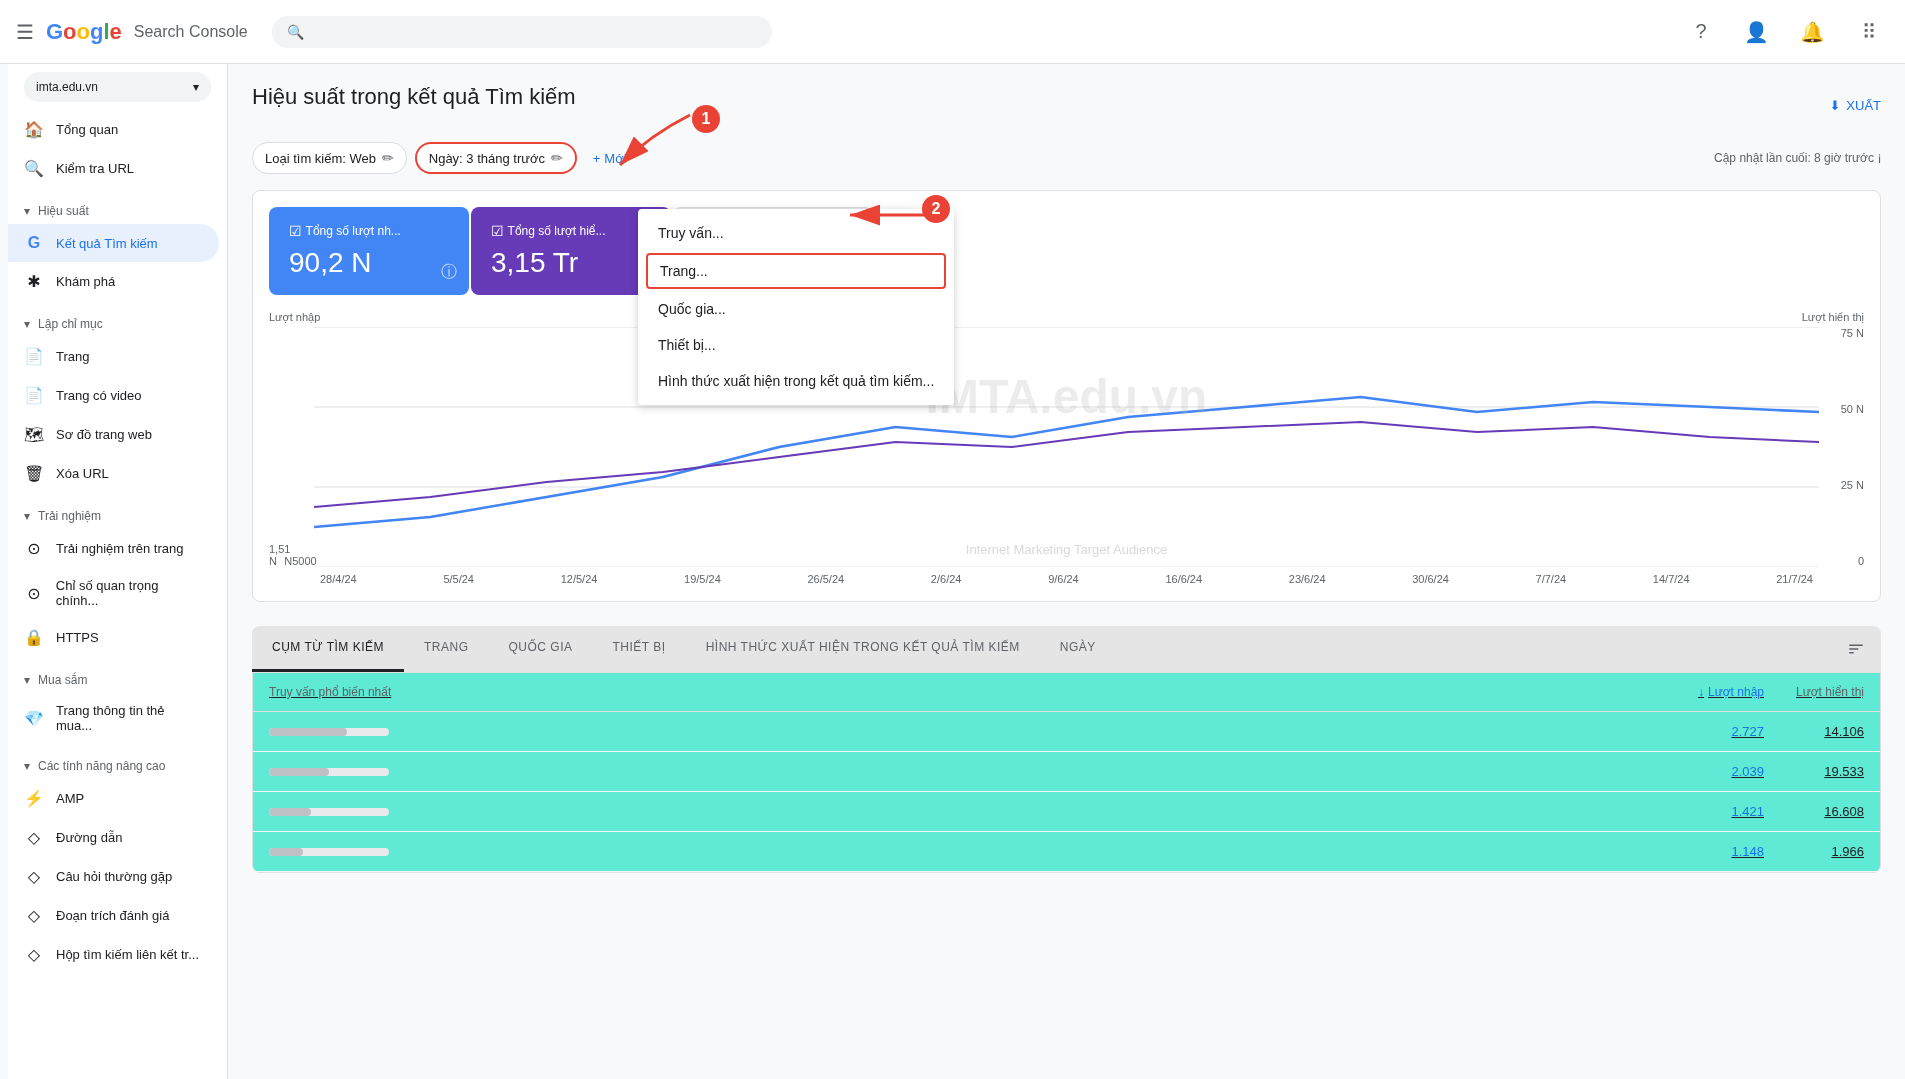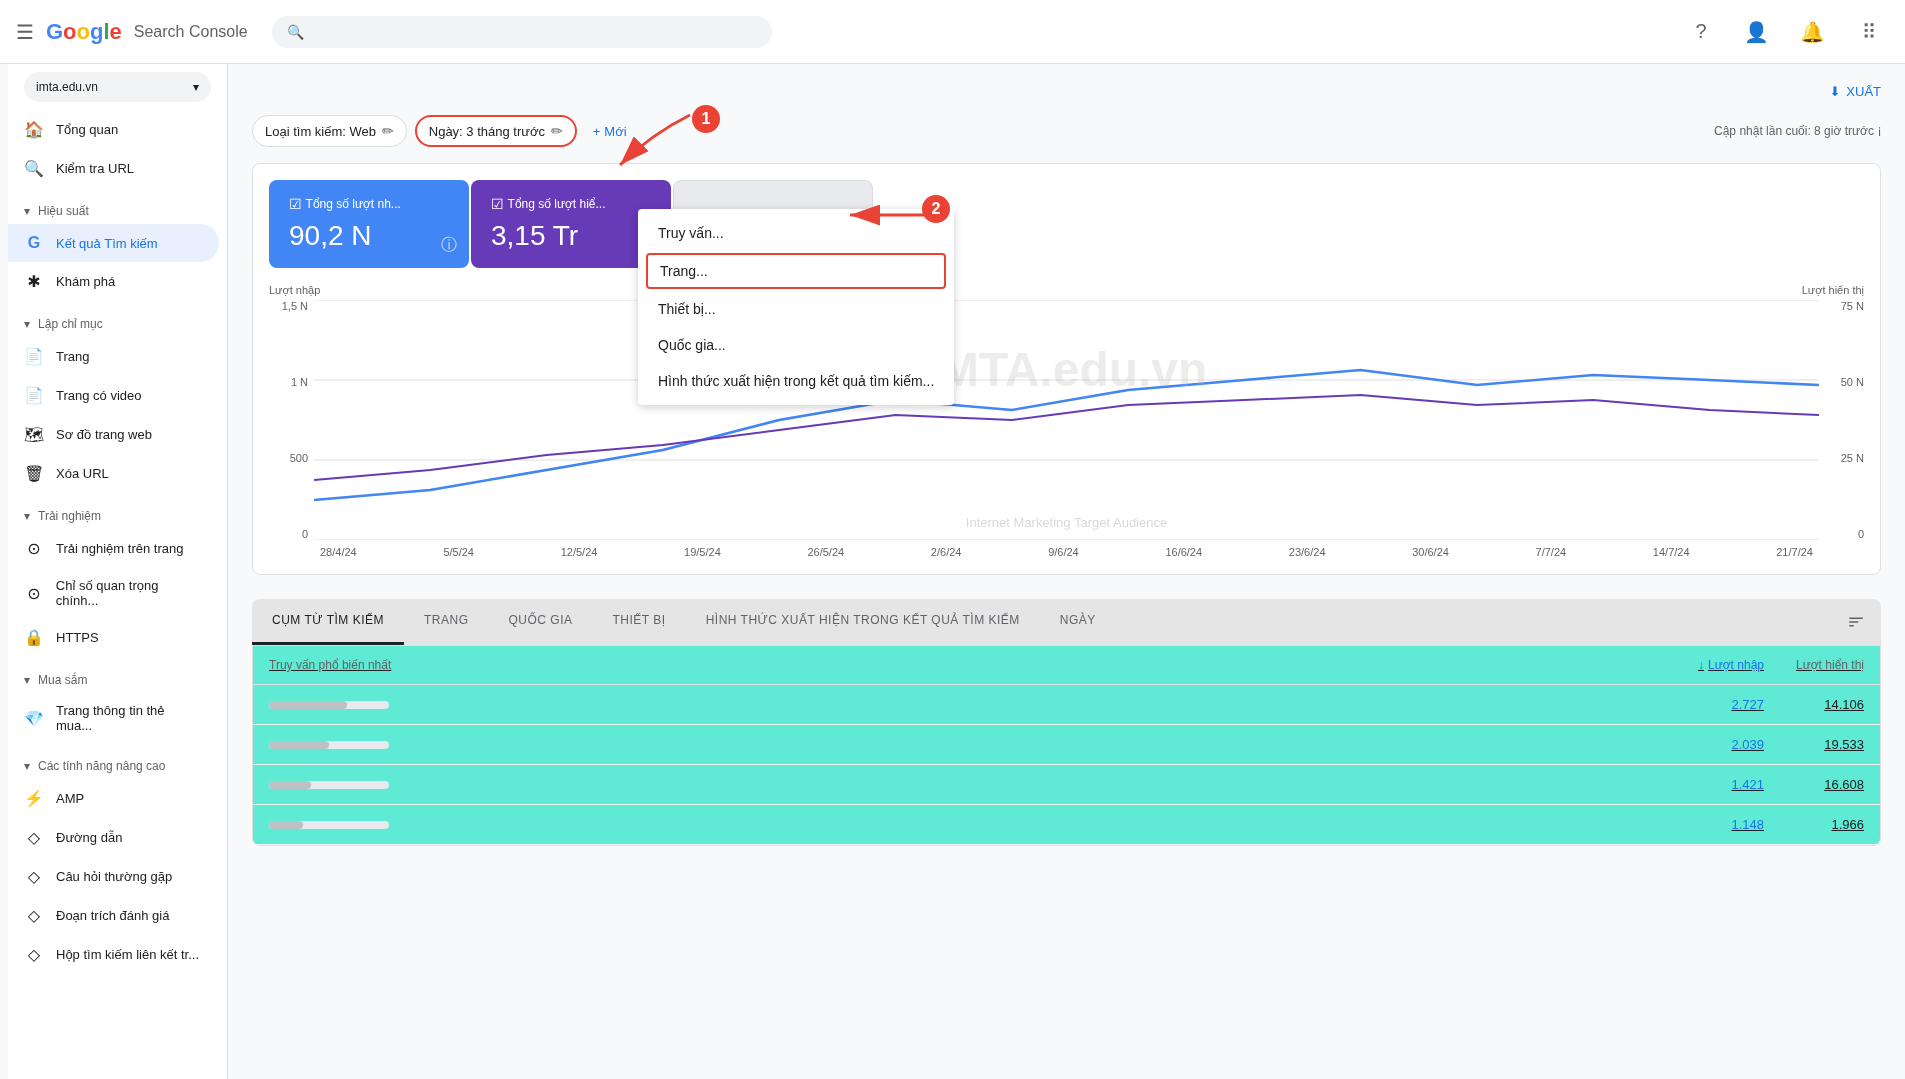--- a/index.html
+++ b/index.html
@@ -267,20 +267,21 @@
     </div>
     <div class="sidebar-item">
       <span class="icon">◇</span>
       <span>Hộp tìm kiếm liên kết tr...</span>
     </div>
   </div>
 
   <div class="main-content">
 
     <div class="page-header-row">
+      <h1 class="page-title">Hiệu suất trong kết quả Tìm kiếm</h1>
       <div class="export-btn">
         <span>⬇</span>
         <span>XUẤT</span>
       </div>
     </div>
 
     <div class="filter-bar">
       <div class="filter-chip">
         <span>Loại tìm kiếm: Web</span>
         <span class="edit-icon">✏</span>
@@ -326,21 +327,21 @@
         </div>
       </div>
 
       <div style="margin-top:16px;position:relative;">
         <div style="display:flex;justify-content:space-between;margin-bottom:4px;">
           <span class="chart-y-label">Lượt nhập</span>
           <span class="chart-y-label">Lượt hiển thị</span>
         </div>
         <div style="display:flex;">
 
-          <div style="width:45px;display:flex;flex-direction:column;justify-content:space-between;align-items:flex-end;padding-right:6px;font-size:11px;color:#5f6368;height:240px;">
+          <div style="width:45px;display:flex;flex-direction:row;justify-content:space-between;align-items:flex-end;padding-right:6px;font-size:11px;color:#5f6368;height:240px;">
             <span>1,5 N</span>
             <span>1 N</span>
             <span>500</span>
             <span>0</span>
           </div>
 
           <svg class="chart-svg" viewBox="0 0 1100 240" preserveAspectRatio="none" style="flex:1;height:240px;">
 
             <line x1="0" y1="0" x2="1100" y2="0" stroke="#e0e0e0" stroke-width="1"></line>
             <line x1="0" y1="80" x2="1100" y2="80" stroke="#e0e0e0" stroke-width="1"></line>
@@ -440,22 +441,22 @@
           </div>
         </div>
         <div class="table-cell-num">1.148</div>
         <div class="table-cell-num2">1.966</div>
       </div>
     </div>
 
     <div class="dropdown-menu">
       <div class="dropdown-item">Truy vấn...</div>
       <div class="dropdown-item highlighted-item" style="border:2px solid #ea4335;margin:2px 8px;border-radius:4px;padding:8px 12px;">Trang...</div>
+      <div class="dropdown-item">Quốc gia...</div>
       <div class="dropdown-item">Thiết bị...</div>
-      <div class="dropdown-item">Quốc gia...</div>
       <div class="dropdown-item">Hình thức xuất hiện trong kết quả tìm kiếm...</div>
     </div>
 
     <div style="position:fixed;top:105px;left:600px;pointer-events:none;z-index:500;">
       <svg width="120" height="80" viewBox="0 0 120 80">
         <defs>
           <marker id="arrowhead1" markerWidth="10" markerHeight="7" refX="10" refY="3.5" orient="auto">
             <polygon points="0 0, 10 3.5, 0 7" fill="#ea4335"></polygon>
           </marker>
         </defs>

